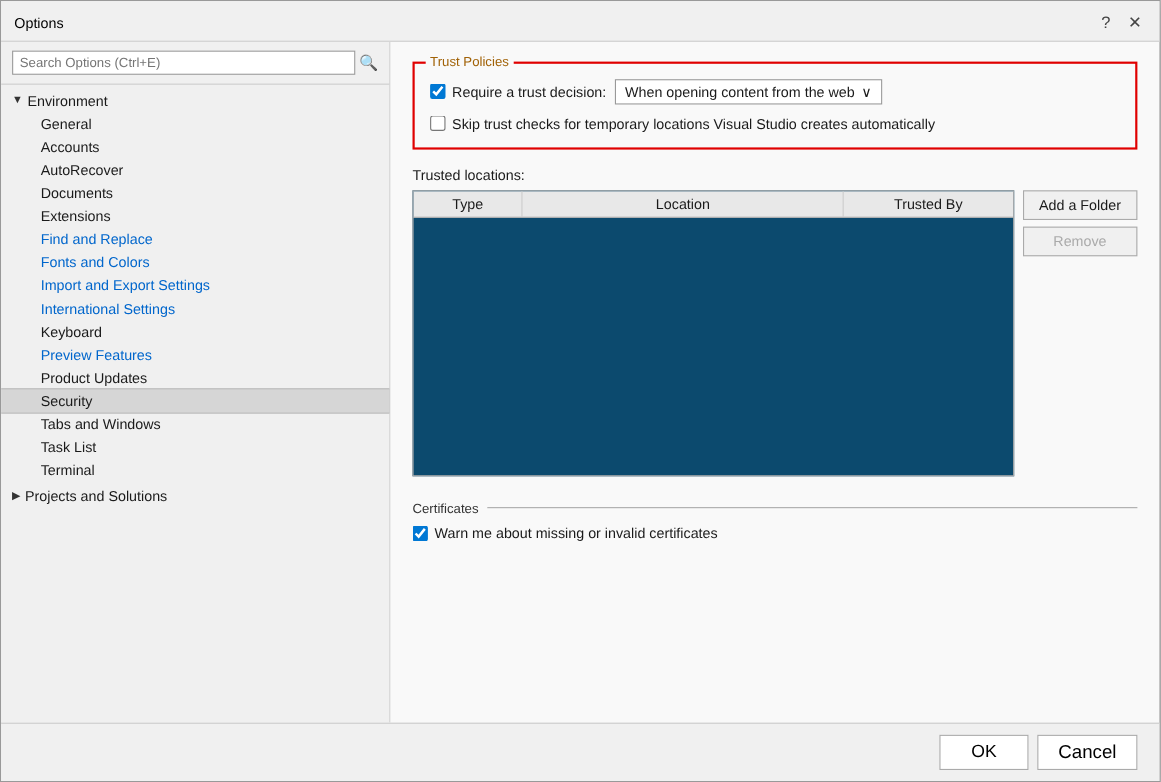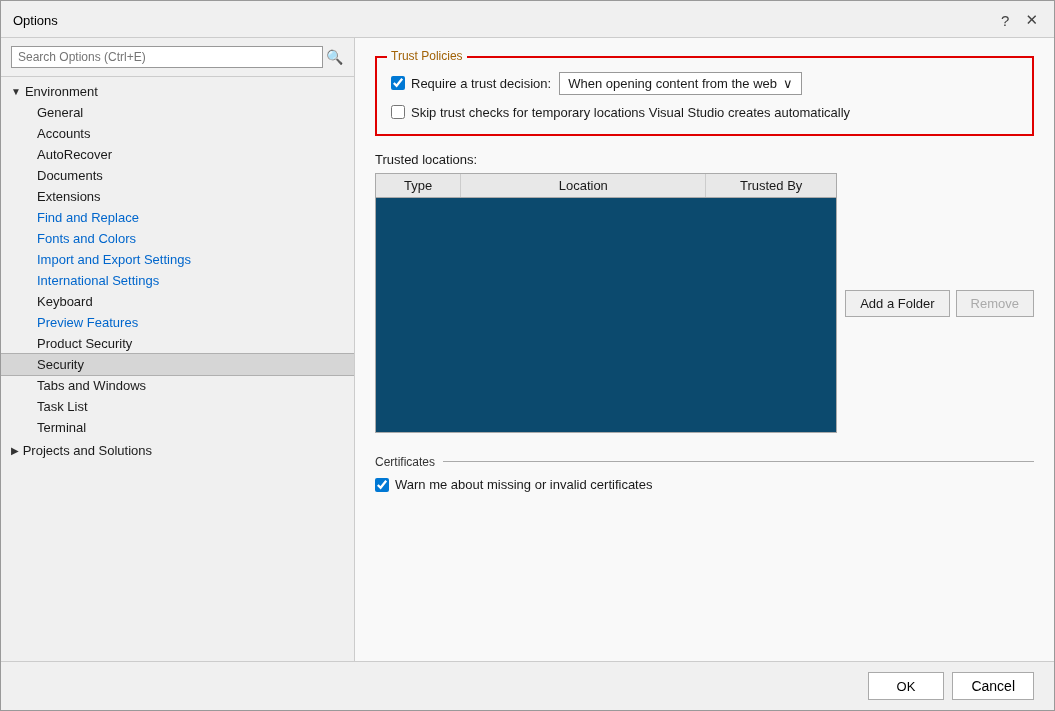--- a/index.html
+++ b/index.html
@@ -217,22 +217,22 @@
     }
     .th:last-child { border-right: none; }
     .th.type { flex: 0.6; }
     .th.location { flex: 2; }
     .th.trusted-by { flex: 1; }
     .table-body {
       min-height: 220px;
     }
     .table-actions {
       display: flex;
-      gap: 6px;
-      align-items: center;
+      flex-direction: column;
+      gap: 6px;
     }
     .action-btn {
       border: 1px solid #aaa;
       background: #f0f0f0;
       padding: 5px 14px;
       font-size: 13px;
       cursor: pointer;
       color: #1a1a1a;
       white-space: nowrap;
     }
@@ -253,28 +253,28 @@
       gap: 8px;
       padding: 10px 20px;
       border-top: 1px solid #ccc;
       background: #f0f0f0;
       flex-shrink: 0;
     }
     .ok-btn {
       border: 1px solid #aaa;
       background: #fff;
       padding: 5px 28px;
-      font-size: 13px;
+      font-size: 16px;
       cursor: pointer;
     }
     .cancel-btn {
       border: 1px solid #aaa;
       background: #fff;
       padding: 5px 18px;
-      font-size: 14px;
+      font-size: 17px;
       cursor: pointer;
     }
     .divider-line {
       flex: 1;
       height: 1px;
       background: #aaa;
       margin-top: 6px;
     }
     .certs-section-wrap {
       position: relative;
@@ -343,21 +343,21 @@
         <div class="tree-item child link-blue">
           <span>International Settings</span>
         </div>
         <div class="tree-item child">
           <span>Keyboard</span>
         </div>
         <div class="tree-item child link-blue">
           <span>Preview Features</span>
         </div>
         <div class="tree-item child">
-          <span>Product Security</span>
+          <span>Product Updates</span>
         </div>
         <div class="tree-item child selected">
           <span>Security</span>
         </div>
         <div class="tree-item child">
           <span>Tabs and Windows</span>
         </div>
         <div class="tree-item child">
           <span>Task List</span>
         </div>

